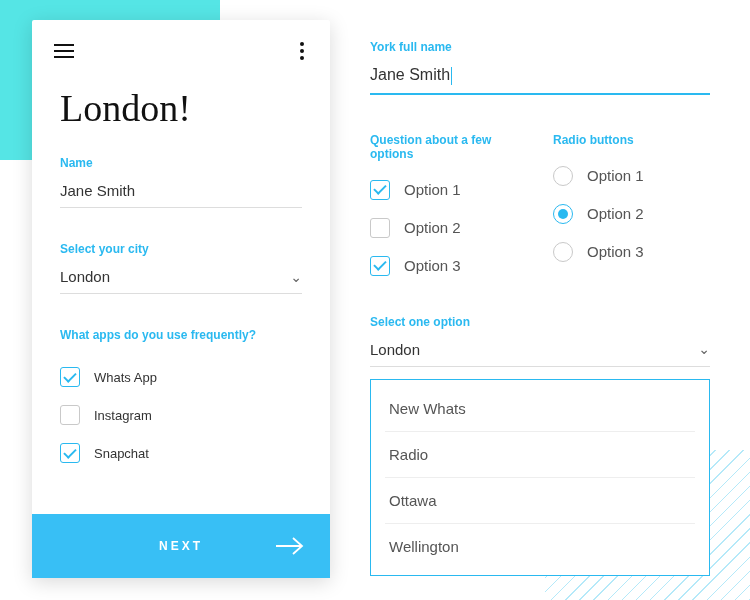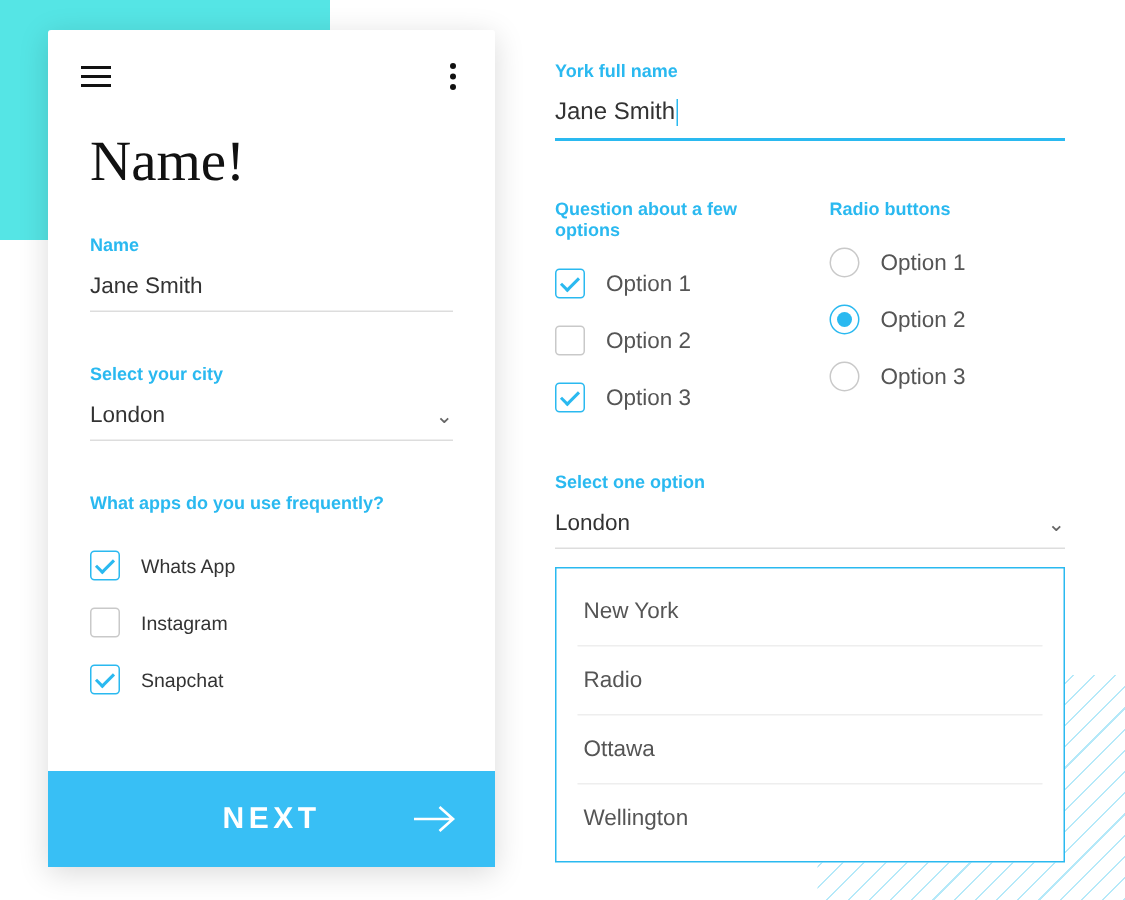--- a/index.html
+++ b/index.html
@@ -126,21 +126,21 @@
 
   .next-btn {
     margin-top: auto;
     background: #38bff5;
     height: 64px;
     display: flex;
     align-items: center;
     justify-content: center;
     gap: 60px;
     color: #fff;
-    font-size: 20px;
+    font-size: 12px;
     letter-spacing: 3px;
     font-weight: 600;
     cursor: pointer;
     position: relative;
   }
   .next-btn .arrow {
     position: absolute;
     right: 26px;
     top: 50%;
     transform: translateY(-50%);
@@ -227,21 +227,21 @@
         <span></span>
         <span></span>
     </div>
     <div class="kebab">
       <span></span>
         <span></span>
         <span></span>
     </div>
   </div>
 
-  <div class="hello">Name!</div>
+  <div class="hello">London!</div>
 
   <div class="field">
     <div class="field-label">Name</div>
     <input class="text-input" value="Jane Smith" style="">
   </div>
 
   <div class="field" style="margin-top:20px">
     <div class="field-label">Select your city</div>
     <div class="select-row">
       <span class="select-value">London</span>
@@ -315,19 +315,19 @@
     </div>
   </div>
 
   <div class="select2">
     <div class="p-label">Select one option</div>
     <div class="select-row">
       <span class="select-value">London</span>
       <span class="chev">⌄</span>
     </div>
     <div class="dropdown">
-      <div class="dd-item">New York</div>
+      <div class="dd-item">New Whats</div>
       <div class="dd-item">Radio</div>
       <div class="dd-item">Ottawa</div>
       <div class="dd-item">Wellington</div>
     </div>
   </div>
 </div>
 
 </body></html>

